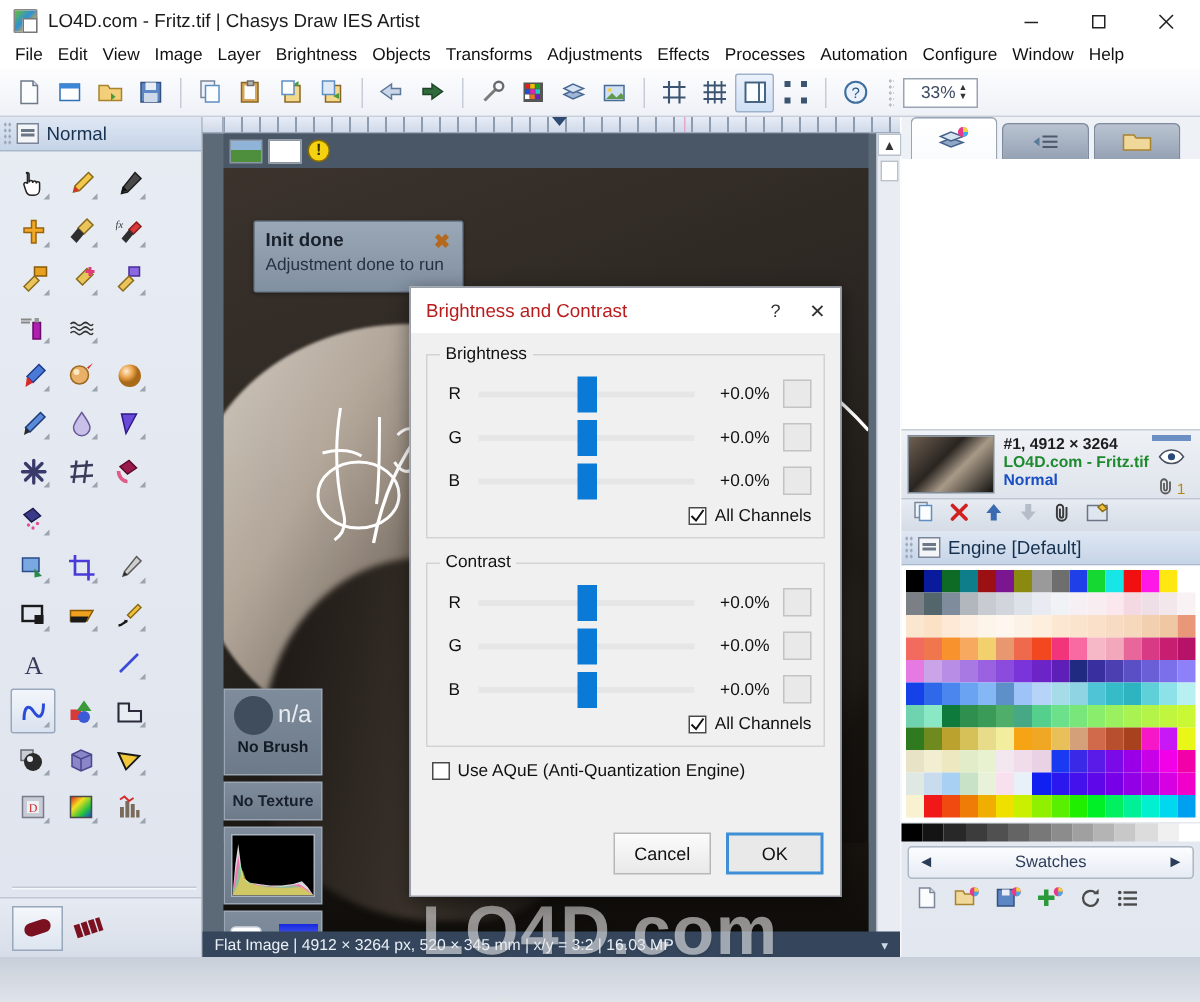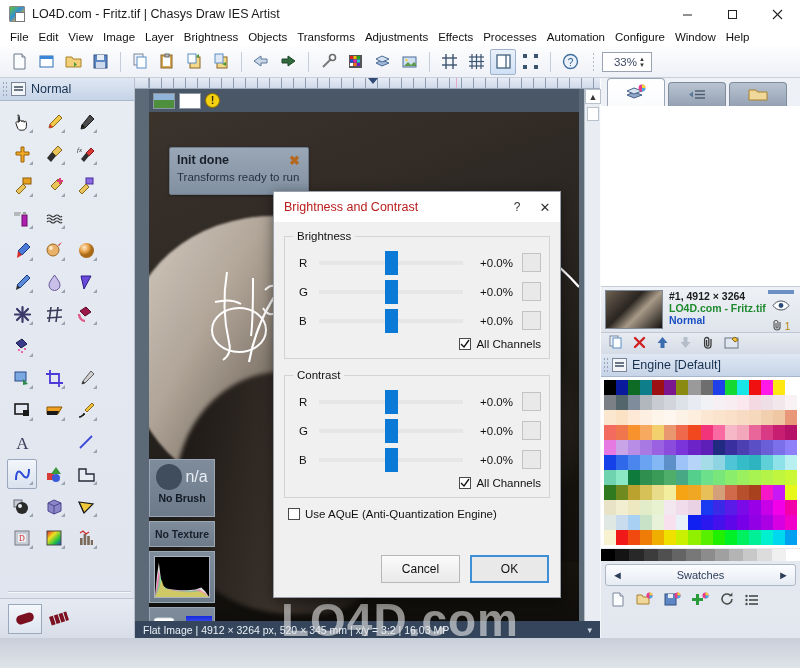--- a/index.html
+++ b/index.html
@@ -305,21 +305,21 @@
      width:13px; height:24px; background:#0a7ad6; }
   .sr-val{ width:46px; text-align:right; font-size:11.5px; color:#111;}
   .sr-btn{ width:19px;height:19px; background:#e9e9e9; border:1px solid #c3c3c3; margin-left:9px;}
   .allch{ display:flex; align-items:center; justify-content:flex-end; margin-top:3px;}
   .cbox{ width:12px;height:12px; border:1px solid #4a4a4a; background:#fff; margin-right:5px;
      display:flex;align-items:center;justify-content:center;}
   .cbox svg{display:block;}
   .cb-lbl{ font-size:11.5px; color:#111;}
   .aque{ display:flex; align-items:center; margin:2px 0 0 4px;}
   .dlg-btns{ position:absolute; right:11px; bottom:14px; display:flex; gap:10px;}
-  .btn{ width:79px; height:28px; background:linear-gradient(#fbfbfb,#e9e9e9);
+  .btn{ width:65px; height:28px; background:linear-gradient(#fbfbfb,#e9e9e9);
      border:1px solid #b7b7b7; font-size:12px; color:#111;
      display:flex;align-items:center;justify-content:center;}
   .btn.def{ border:2px solid #3e8fd6; background:#e9e9e9;}
 
   
   .wm{
     position:absolute; left:0; bottom:0; width:800px; height:96px;
     display:flex; align-items:center; justify-content:center;
     pointer-events:none;
   }
@@ -946,21 +946,21 @@
         <path d="M78 160 q -6 36 2 70 q 3 12 -6 18" fill="none" stroke="#ffffff" stroke-width="2"></path>
         <path d="M66 190 q 16 -4 26 2" fill="none" stroke="#ffffff" stroke-width="2"></path>
         <path d="M104 166 q 0 44 -2 58" fill="none" stroke="#ffffff" stroke-width="2"></path>
         <path d="M116 178 q 10 -10 16 4 q 4 12 -4 18 q -8 6 -14 -4" fill="none" stroke="#ffffff" stroke-width="2"></path>
         <ellipse cx="90" cy="218" rx="27" ry="22" fill="none" stroke="#ffffff" stroke-width="2"></ellipse>
       </svg>
 
       <div class="toast">
         <div class="t1">Init done</div>
         <div class="x">✖</div>
-        <div class="t2">Transforms ready to run</div>
+        <div class="t2">Adjustment done to run</div>
       </div>
     </div>
 
     <div class="bp-box bp-brush">
       <span class="circ"></span><span class="na">n/a</span>
       <span class="cap">No Brush</span>
     </div>
     <div class="bp-box bp-tex">No Texture</div>
     <div class="bp-box bp-hist">
       <div class="hbox">

